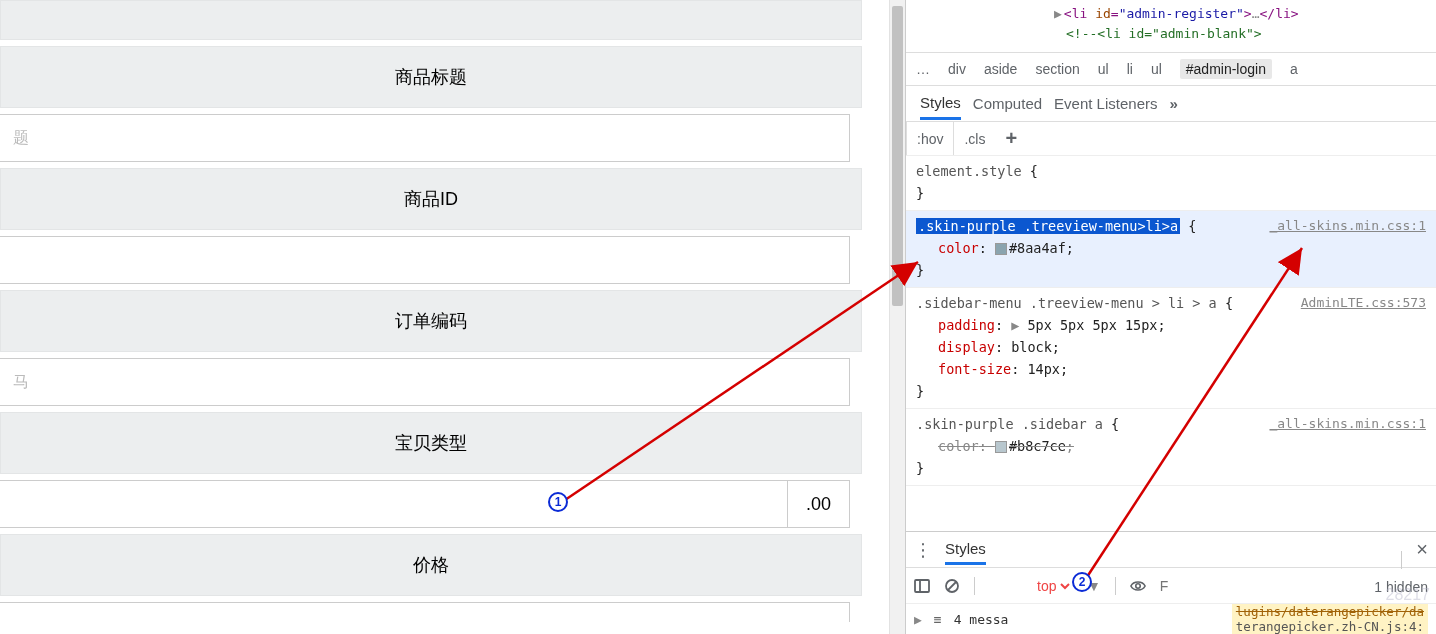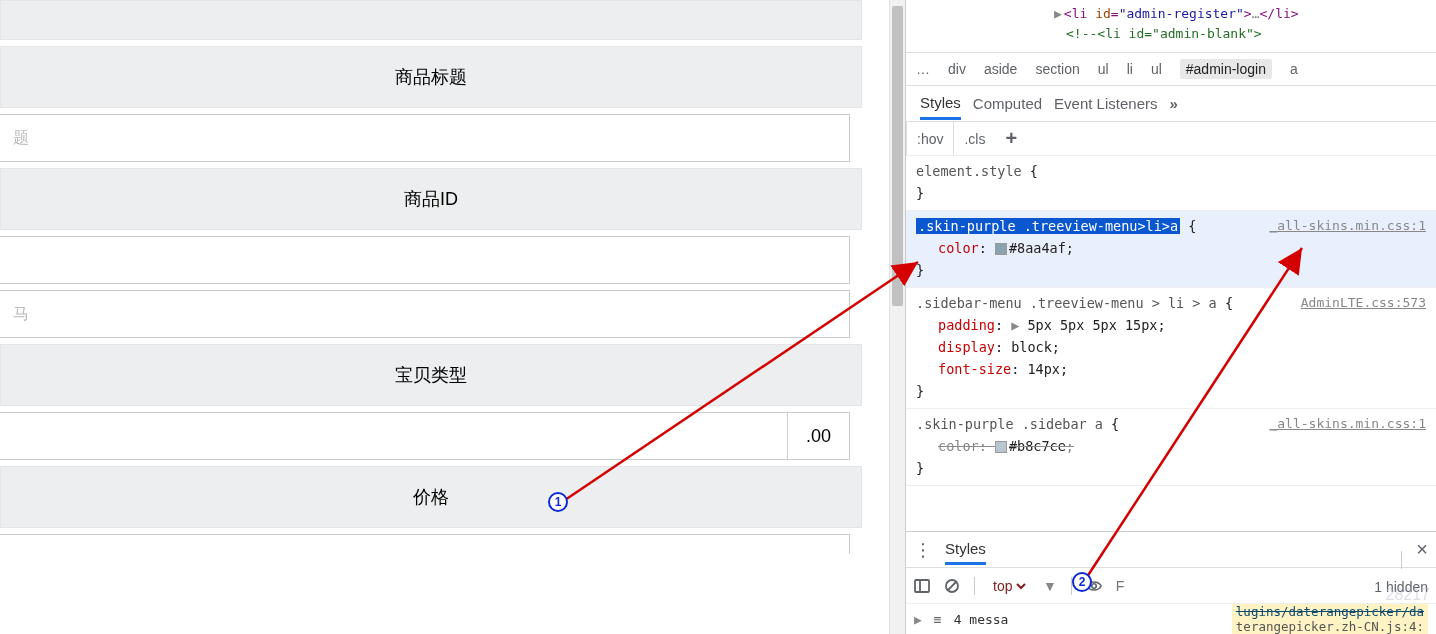--- a/index.html
+++ b/index.html
@@ -216,21 +216,22 @@
     font-family: Arial, sans-serif;
     color: #5f6368;
     font-size: 14px;
     white-space: nowrap;
   }
   .console-toolbar .tb-icon { width: 16px; height: 16px; display: inline-flex; align-items: center; justify-content: center; }
   .ctx-sel {
     border: none;
     background: transparent;
     font-size: 14px;
-    color: #7f1d1d;
+    color: #ef4444;
+    margin-left: 44px;
   }
   .console-toolbar .divider { width: 1px; height: 18px; background: #ccc; }
   .eye-icon svg, .clear-icon svg, .gear-icon svg, .side-icon svg { stroke: #5f6368; fill: none; stroke-width: 1.8; }
   .console-toolbar input.cfilter { border: none; outline: none; width: 22px; font-size: 14px; }
   .console-toolbar .right { margin-left: auto; display: flex; align-items: center; gap: 10px; flex-direction: column; }
 
   .console-msgs {
     height: 30px;
     display: flex;
     align-items: center;
@@ -244,21 +245,21 @@
   .console-msgs .msg { color: #333; white-space: nowrap; }
   .console-msgs .link-area {
     margin-left: auto;
     background: #fff3c4;
     padding: 2px 4px;
     color: #555;
     font-size: 12.5px;
     white-space: nowrap;
     overflow: hidden;
   }
-  .console-msgs .link-area .strike2 { text-decoration: line-through; color: #0c4a6e; }
+  .console-msgs .link-area .strike2 { text-decoration: line-through; color: #a16207; }
 
   
   .arrow-layer { position: absolute; left: 0; top: 0; width: 1436px; height: 634px; pointer-events: none; }
   .badge {
     position: absolute;
     width: 20px; height: 20px;
     border: 2.5px solid #0b2bd6;
     border-radius: 50%;
     background: #fff;
     color: #0b2bd6;
@@ -297,20 +298,21 @@
     <div class="label-bar">商品标题</div>
     <div class="input-row cut">
       <input placeholder="题" style="">
     </div>
 
     <div class="label-bar">商品ID</div>
     <div class="input-row cut">
       <input value="" style="">
     </div>
 
+    <div class="label-bar">订单编码</div>
     <div class="input-row cut">
       <input placeholder="马" style="">
     </div>
 
     <div class="label-bar">宝贝类型</div>
     <div class="input-row cut">
       <input value="" style="">
       <span class="suffix">.00</span>
     </div>
 

